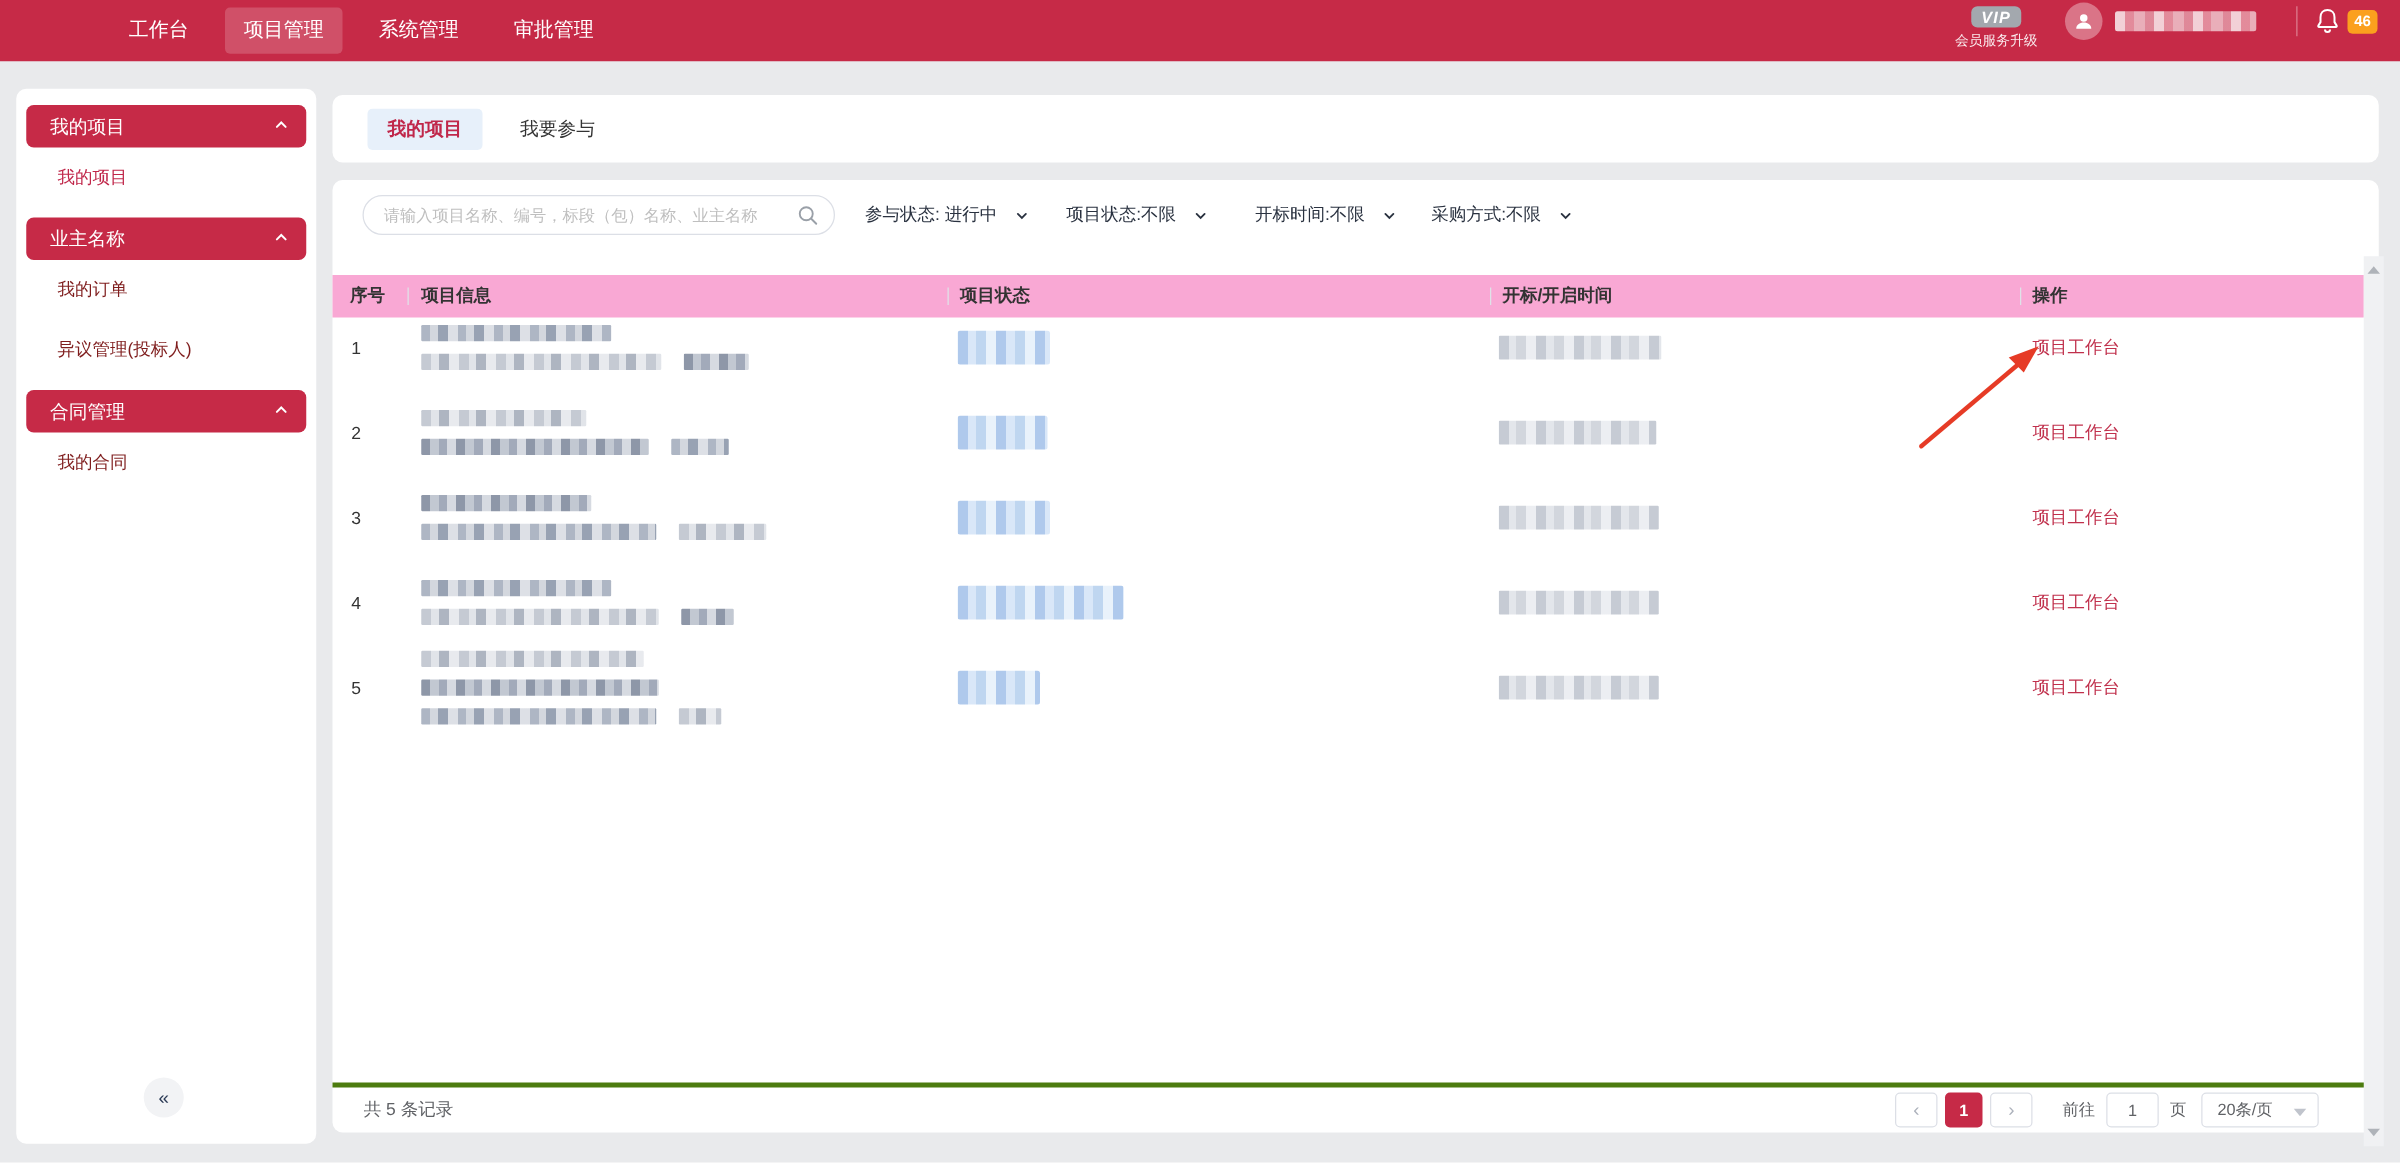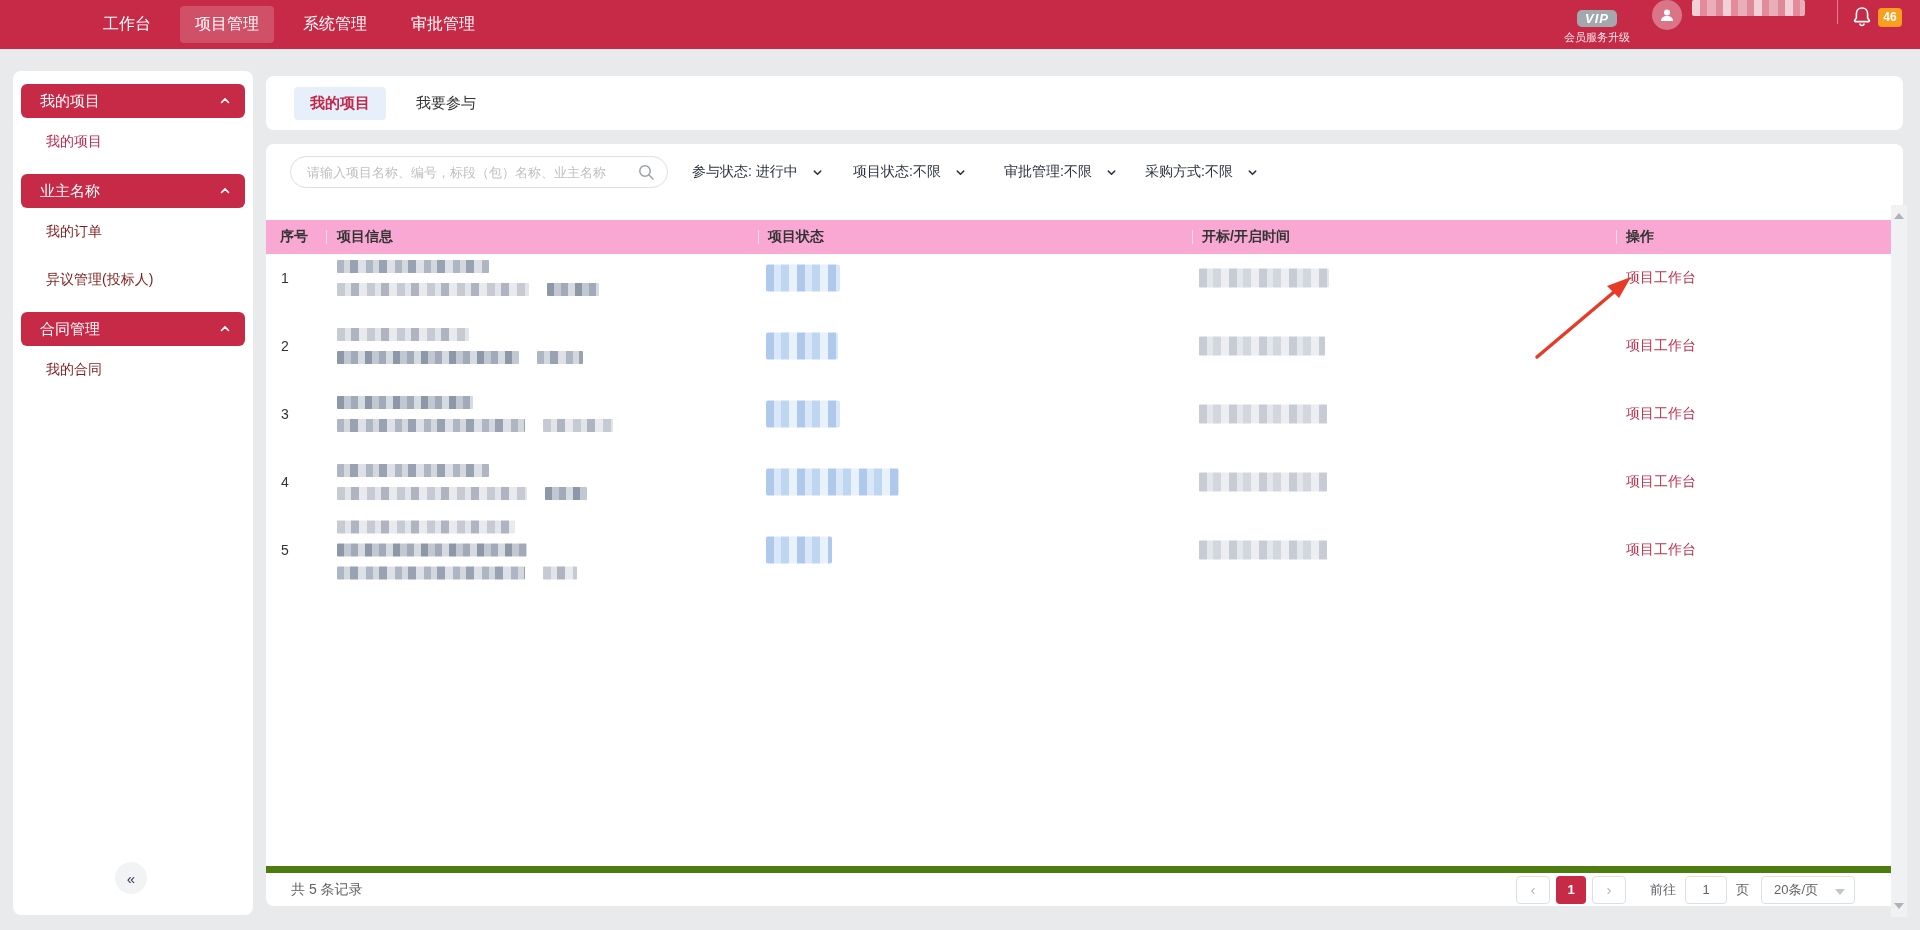--- a/index.html
+++ b/index.html
@@ -4,21 +4,21 @@
 <style>
   * { margin:0; padding:0; box-sizing:border-box; }
   html,body { width:1920px; height:930px; overflow:hidden; }
   body { font-family:"Liberation Sans","DejaVu Sans",sans-serif; background:#E9EAEC; position:relative; }
 
   
   .topnav { position:absolute; left:0; top:0; width:1920px; height:49px; background:#C62A47; display:flex; align-items:center; }
   .nav-menu { display:flex; align-items:center; gap:14px; margin-left:88px; }
   .nav-item { color:#fff; font-size:16px; padding:8px 15px; border-radius:4px; cursor:pointer; white-space:nowrap; }
   .nav-item.active { background:rgba(255,255,255,0.18); }
-  .nav-right { position:absolute; right:18px; top:0; height:34px; display:flex; }
+  .nav-right { position:absolute; right:18px; top:0; height:34px; display:flex; align-items:center; }
   .vip-wrap { display:flex; flex-direction:column; align-items:center; margin-top:10px; margin-right:22px; }
   .vip-badge { background:#A3A8AE; color:#fff; font-weight:bold; font-style:italic; font-size:13px; padding:1px 8px; border-radius:5px; letter-spacing:1px; }
   .vip-caption { color:rgba(255,255,255,0.9); font-size:11px; margin-top:3px; white-space:nowrap; }
   .avatar { width:30px; height:30px; border-radius:50%; background:rgba(255,255,255,0.35); display:flex; align-items:center; justify-content:center; margin-right:10px; }
   .uname-blur { width:113px; height:16px; border-radius:2px; margin-right:32px;
     background:repeating-linear-gradient(90deg, rgba(255,255,255,0.78) 0 8px, rgba(255,235,238,0.5) 8px 15px, rgba(255,255,255,0.62) 15px 24px, rgba(244,214,220,0.55) 24px 31px); }
   .nav-divider { width:1px; height:24px; background:rgba(255,255,255,0.4); margin-right:14px; }
   .bell-wrap { display:flex; align-items:center; }
   .notif-badge { min-width:24px; height:19px; background:#FBA01E; border-radius:4px; color:#fff; font-size:12px; font-weight:bold; display:flex; align-items:center; justify-content:center; margin-left:6px; padding:0 4px; }
 
@@ -59,21 +59,21 @@
   .bl-a { background:repeating-linear-gradient(90deg,#AEB6C4 0 7px,#D3D7DE 7px 13px,#98A2B3 13px 21px,#DDE0E6 21px 29px); }
   .bl-b { background:repeating-linear-gradient(90deg,#C5CAD3 0 8px,#E1E4E9 8px 14px,#AEB5C1 14px 22px,#E8EAEE 22px 30px); }
   .bl-c { background:repeating-linear-gradient(90deg,#8E97A8 0 7px,#C2C8D2 7px 14px,#A2AABA 14px 21px,#D6DAE1 21px 28px); }
   .status-blur { position:absolute; left:500px; top:50%; transform:translateY(-50%); height:27px; border-radius:2px;
     background:repeating-linear-gradient(90deg,#AFC9EC 0 8px,#D9E7F8 8px 15px,#BFD6F0 15px 23px,#E9F2FB 23px 31px); }
   .time-blur { position:absolute; left:933px; top:50%; transform:translateY(-50%); height:19px; border-radius:1px;
     background:repeating-linear-gradient(90deg,#C6CBD4 0 8px,#E3E6EB 8px 14px,#D2D6DD 14px 22px,#ECEEF2 22px 30px); }
   .action-link { position:absolute; left:1360px; top:50%; transform:translateY(-50%); font-size:14px; color:#C0304C; cursor:pointer; white-space:nowrap; }
 
   
-  .pager-bar { position:absolute; left:0; bottom:0; width:1637px; height:40px; border-top:7px solid #4d7c0f; }
+  .pager-bar { position:absolute; left:0; bottom:0; width:1637px; height:40px; border-top:4px solid #4d7c0f; }
   .total-text { position:absolute; left:25px; top:50%; transform:translateY(-50%); font-size:14px; color:#606266; }
   .pager-controls { position:absolute; right:48px; top:50%; transform:translateY(-50%); display:flex; align-items:center; }
   .pg-btn { width:34px; height:28px; border:1px solid #DCDFE6; border-radius:4px; background:#fff; display:flex; align-items:center; justify-content:center; color:#ADB2BC; font-size:15px; cursor:pointer; }
   .pg-num { width:30px; height:28px; border-radius:4px; background:#C62A47; color:#fff; font-size:13px; font-weight:bold; display:flex; align-items:center; justify-content:center; margin:0 6px; cursor:pointer; }
   .goto-label { font-size:13px; color:#606266; margin:0 9px 0 24px; }
   .goto-input { width:42px; height:28px; border:1px solid #DCDFE6; border-radius:4px; text-align:center; font-size:13px; color:#606266; outline:none; font-family:inherit; }
   .page-label { font-size:13px; color:#606266; margin:0 12px 0 9px; }
   .size-select { position:relative; width:94px; height:28px; border:1px solid #DCDFE6; border-radius:4px; display:flex; align-items:center; font-size:13px; color:#606266; padding-left:12px; cursor:pointer; }
   .caret-down { position:absolute; right:9px; top:12px; width:0; height:0; border-left:5px solid transparent; border-right:5px solid transparent; border-top:6px solid #C0C4CC; }
 
@@ -176,21 +176,21 @@
       </div>
       <div class="filter-item" style="left: 587px;">
         <span>项目状态:不限</span>
         <span style="display: flex; margin-left: 7px;">
           <svg width="11" height="11" viewBox="0 0 12 12">
             <polyline points="2.5,4.5 6,8 9.5,4.5" fill="none" stroke="#2A3240" stroke-width="1.6" stroke-linecap="round"></polyline>
           </svg>
         </span>
       </div>
       <div class="filter-item" style="left: 738px;">
-        <span>审批管理:不限</span>
+        <span>开标时间:不限</span>
         <span style="display: flex; margin-left: 7px;">
           <svg width="11" height="11" viewBox="0 0 12 12">
             <polyline points="2.5,4.5 6,8 9.5,4.5" fill="none" stroke="#2A3240" stroke-width="1.6" stroke-linecap="round"></polyline>
           </svg>
         </span>
       </div>
       <div class="filter-item" style="left: 879px;">
         <span>采购方式:不限</span>
         <span style="display: flex; margin-left: 7px;">
           <svg width="11" height="11" viewBox="0 0 12 12">

